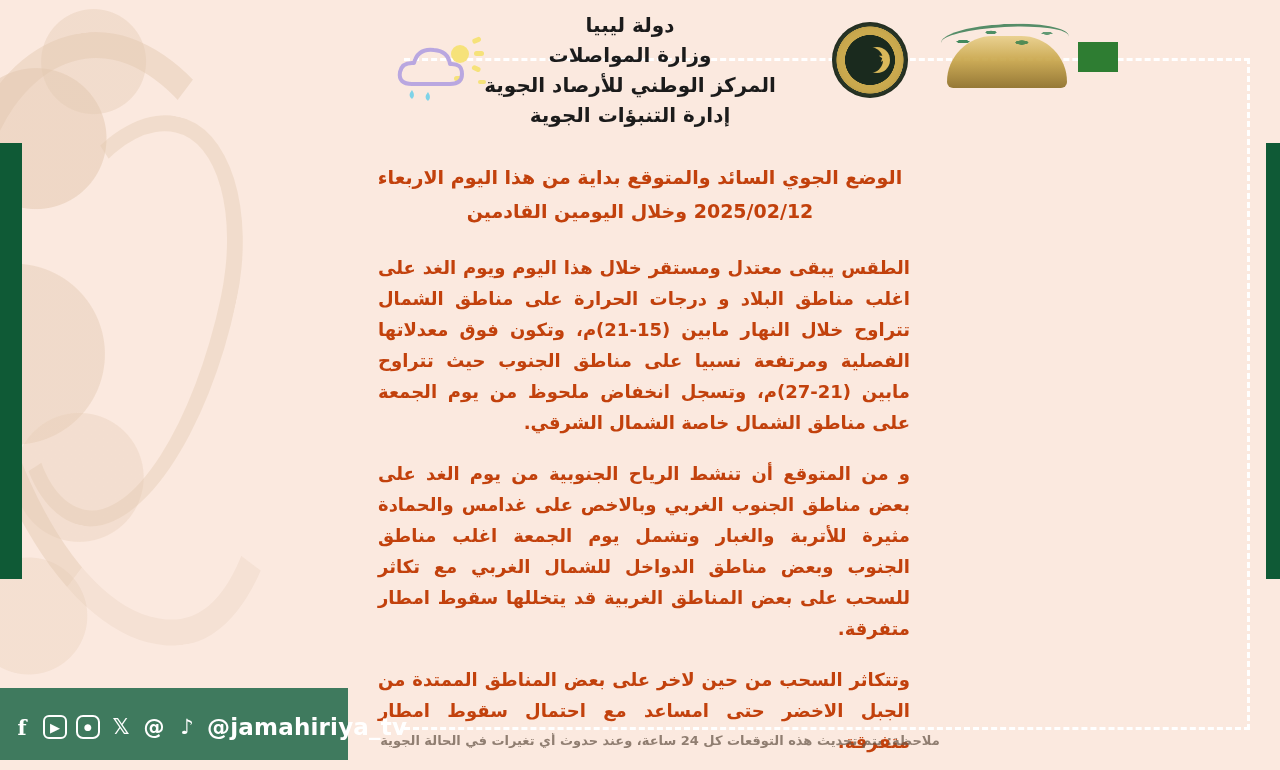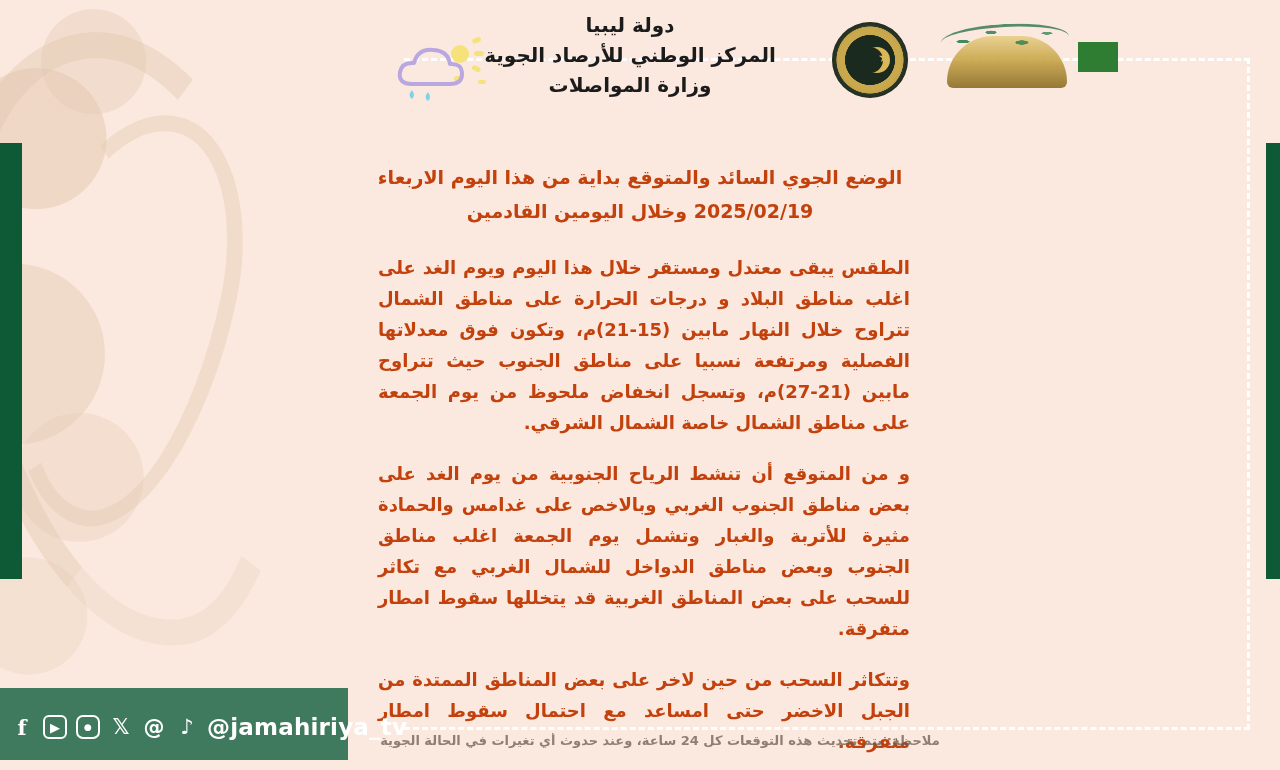--- a/index.html
+++ b/index.html
@@ -294,41 +294,42 @@
         <path d="M24 52 Q10 52 12 40 Q14 30 26 31 Q30 16 46 18 Q60 19 62 32 Q74 31 74 42 Q74 52 62 52 Z" fill="none" stroke="#b9a7e0" stroke-width="4" stroke-linejoin="round"></path>
         <g fill="#7fd3e8">
           <path d="M24 58 q4 6 0 9 q-5 -3 0 -9z"></path>
           <path d="M40 60 q4 6 0 9 q-5 -3 0 -9z"></path>
         </g>
       </svg>
     </div>
 
     <div class="header-title">
       <div>دولة ليبيا</div>
+      <div>وزارة المواصلات</div>
       <div>المركز الوطني للأرصاد الجوية</div>
-      <div>وزارة المواصلات</div>
+      <div>إدارة التنبؤات الجوية</div>
     </div>
 
     <div class="emblem">
       <div class="crescent"></div>
       <div class="star">★</div>
     </div>
 
     <div class="gold-ornament">
       <div class="dome"></div>
       <div class="script"></div>
     </div>
 
     <div class="flag-chip"></div>
   </div>
 
   <div class="content">
     <div class="intro">
       <div>الوضع الجوي السائد والمتوقع بداية من هذا اليوم الاربعاء</div>
-      <div>2025/02/19 وخلال اليومين القادمين</div>
+      <div>2025/02/12 وخلال اليومين القادمين</div>
     </div>
 
     <p class="para">الطقس يبقى معتدل ومستقر خلال هذا اليوم ويوم الغد على اغلب مناطق البلاد و درجات الحرارة على مناطق الشمال تتراوح خلال النهار مابين (15-21)م، وتكون  فوق معدلاتها الفصلية ومرتفعة نسبيا على  مناطق الجنوب حيث تتراوح مابين (21-27)م، وتسجل انخفاض ملحوظ من يوم الجمعة على مناطق الشمال خاصة الشمال الشرقي.</p>
     <p class="para">و من المتوقع أن تنشط الرياح الجنوبية من يوم الغد على بعض مناطق الجنوب الغربي وبالاخص على غدامس والحمادة مثيرة للأتربة والغبار وتشمل يوم الجمعة اغلب مناطق الجنوب وبعض مناطق الدواخل للشمال الغربي مع تكاثر للسحب على بعض المناطق الغربية قد يتخللها سقوط امطار متفرقة.</p>
     <p class="para">وتتكاثر السحب من حين لاخر على بعض المناطق الممتدة من الجبل الاخضر حتى امساعد مع احتمال سقوط امطار متفرقة.</p>
 
   </div>
 
   <div class="footer-green-block"></div>
 

